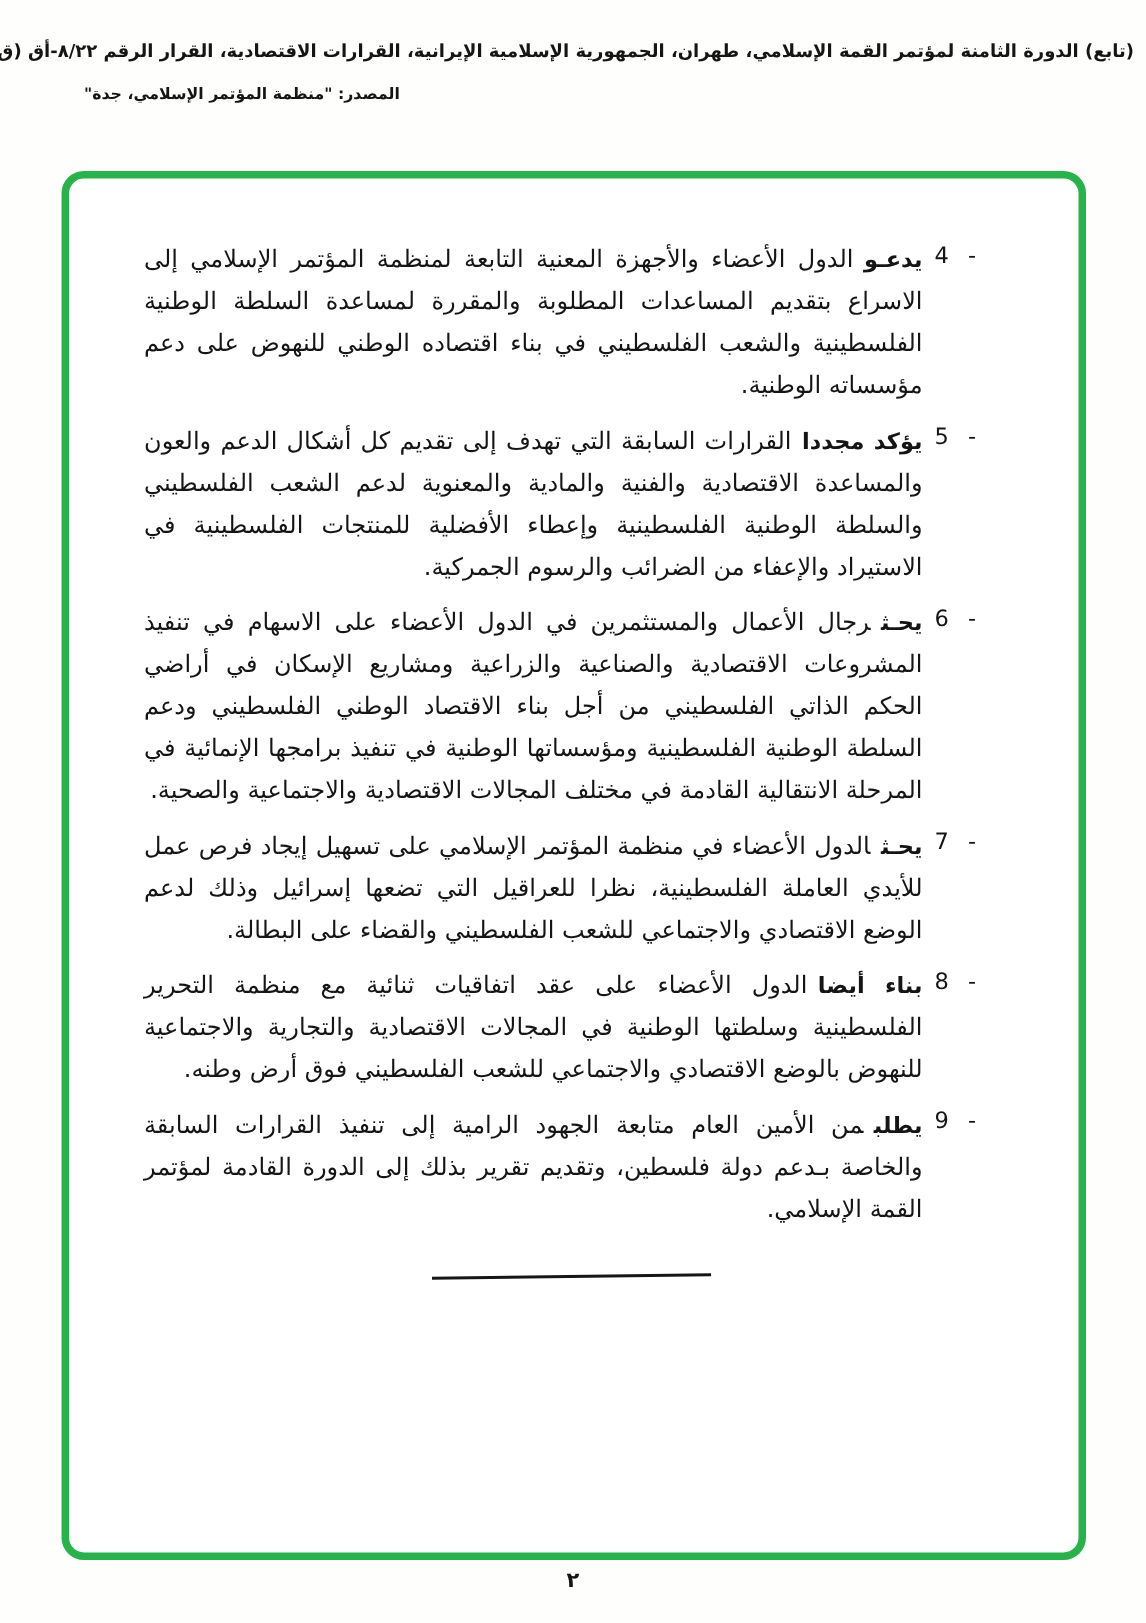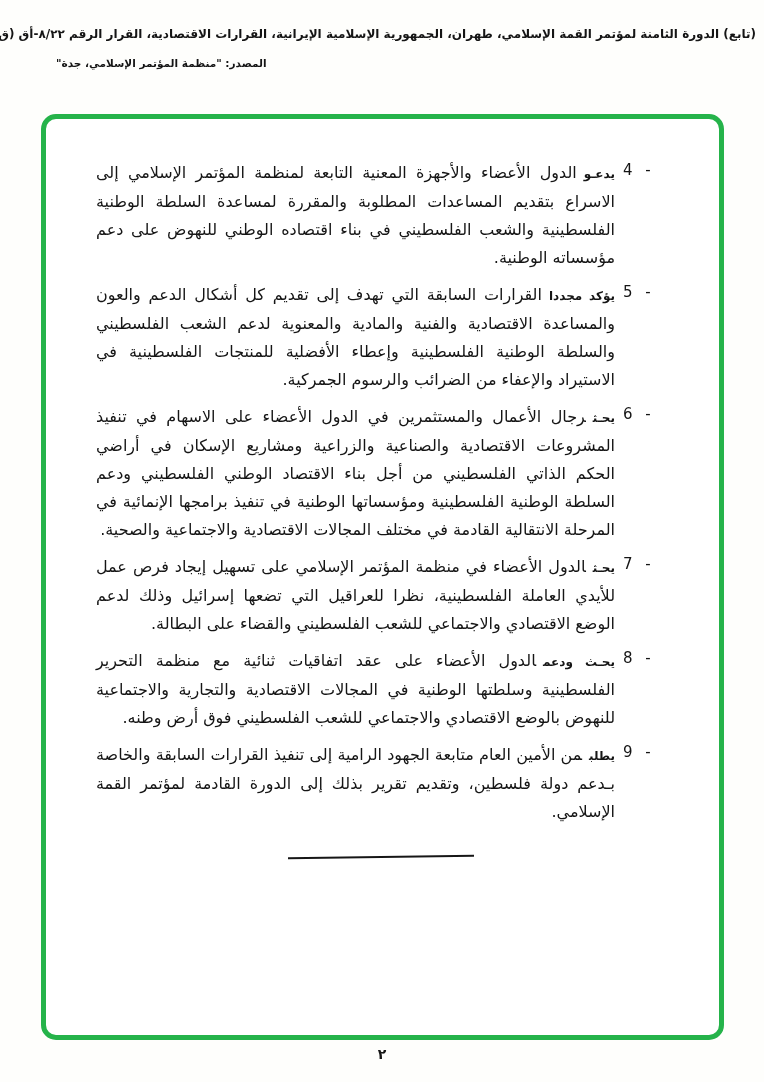--- a/index.html
+++ b/index.html
@@ -52,21 +52,21 @@
   .item-body {
     flex: 1;
     margin: 0;
     direction: rtl;
     text-align: justify;
     font-size: 16px;
     line-height: 28px;
   }
   .item-lead {
     font-weight: 700;
-    font-size: 12px;
+    font-size: 15px;
     margin-left: 7px; 
   }
   .divider {
     width: 186px;
     border-top: 2px solid #161616;
     margin: 30px auto 0 auto;
     transform: rotate(-0.7deg);
   }
   .page-number {
     position: absolute; bottom: 20px; left: 0; right: 0;
@@ -96,21 +96,21 @@
         <div class="item">
           <div class="item-marker">6 -</div>
           <p class="item-body"><span class="item-lead">يحـث</span><span>رجال الأعمال والمستثمرين في الدول الأعضاء على الاسهام في تنفيذ المشروعات الاقتصادية والصناعية والزراعية ومشاريع الإسكان في أراضي الحكم الذاتي الفلسطيني من أجل بناء الاقتصاد الوطني الفلسطيني ودعم السلطة الوطنية الفلسطينية ومؤسساتها الوطنية في تنفيذ برامجها الإنمائية في المرحلة الانتقالية القادمة في مختلف المجالات الاقتصادية والاجتماعية والصحية.</span></p>
         </div>
         <div class="item">
           <div class="item-marker">7 -</div>
           <p class="item-body"><span class="item-lead">يحـث</span><span>الدول الأعضاء في منظمة المؤتمر الإسلامي على تسهيل إيجاد فرص عمل للأيدي العاملة الفلسطينية، نظرا للعراقيل التي تضعها إسرائيل وذلك لدعم الوضع الاقتصادي والاجتماعي للشعب الفلسطيني والقضاء على البطالة.</span></p>
         </div>
         <div class="item">
           <div class="item-marker">8 -</div>
-          <p class="item-body"><span class="item-lead">يحـث ودعم</span><span>الدول الأعضاء على عقد اتفاقيات ثنائية مع منظمة التحرير الفلسطينية وسلطتها الوطنية في المجالات الاقتصادية والتجارية والاجتماعية للنهوض بالوضع الاقتصادي والاجتماعي للشعب الفلسطيني فوق أرض وطنه.</span></p>
+          <p class="item-body"><span class="item-lead">بناء أيضا</span><span>الدول الأعضاء على عقد اتفاقيات ثنائية مع منظمة التحرير الفلسطينية وسلطتها الوطنية في المجالات الاقتصادية والتجارية والاجتماعية للنهوض بالوضع الاقتصادي والاجتماعي للشعب الفلسطيني فوق أرض وطنه.</span></p>
         </div>
         <div class="item">
           <div class="item-marker">9 -</div>
           <p class="item-body"><span class="item-lead">يطلب</span><span>من الأمين العام متابعة الجهود الرامية إلى تنفيذ القرارات السابقة والخاصة بـدعم دولة فلسطين، وتقديم تقرير بذلك إلى الدورة القادمة لمؤتمر القمة الإسلامي.</span></p>
         </div>
       </div>
     <div class="divider"></div>
   </div>
 
   <div class="page-number">٢</div>

